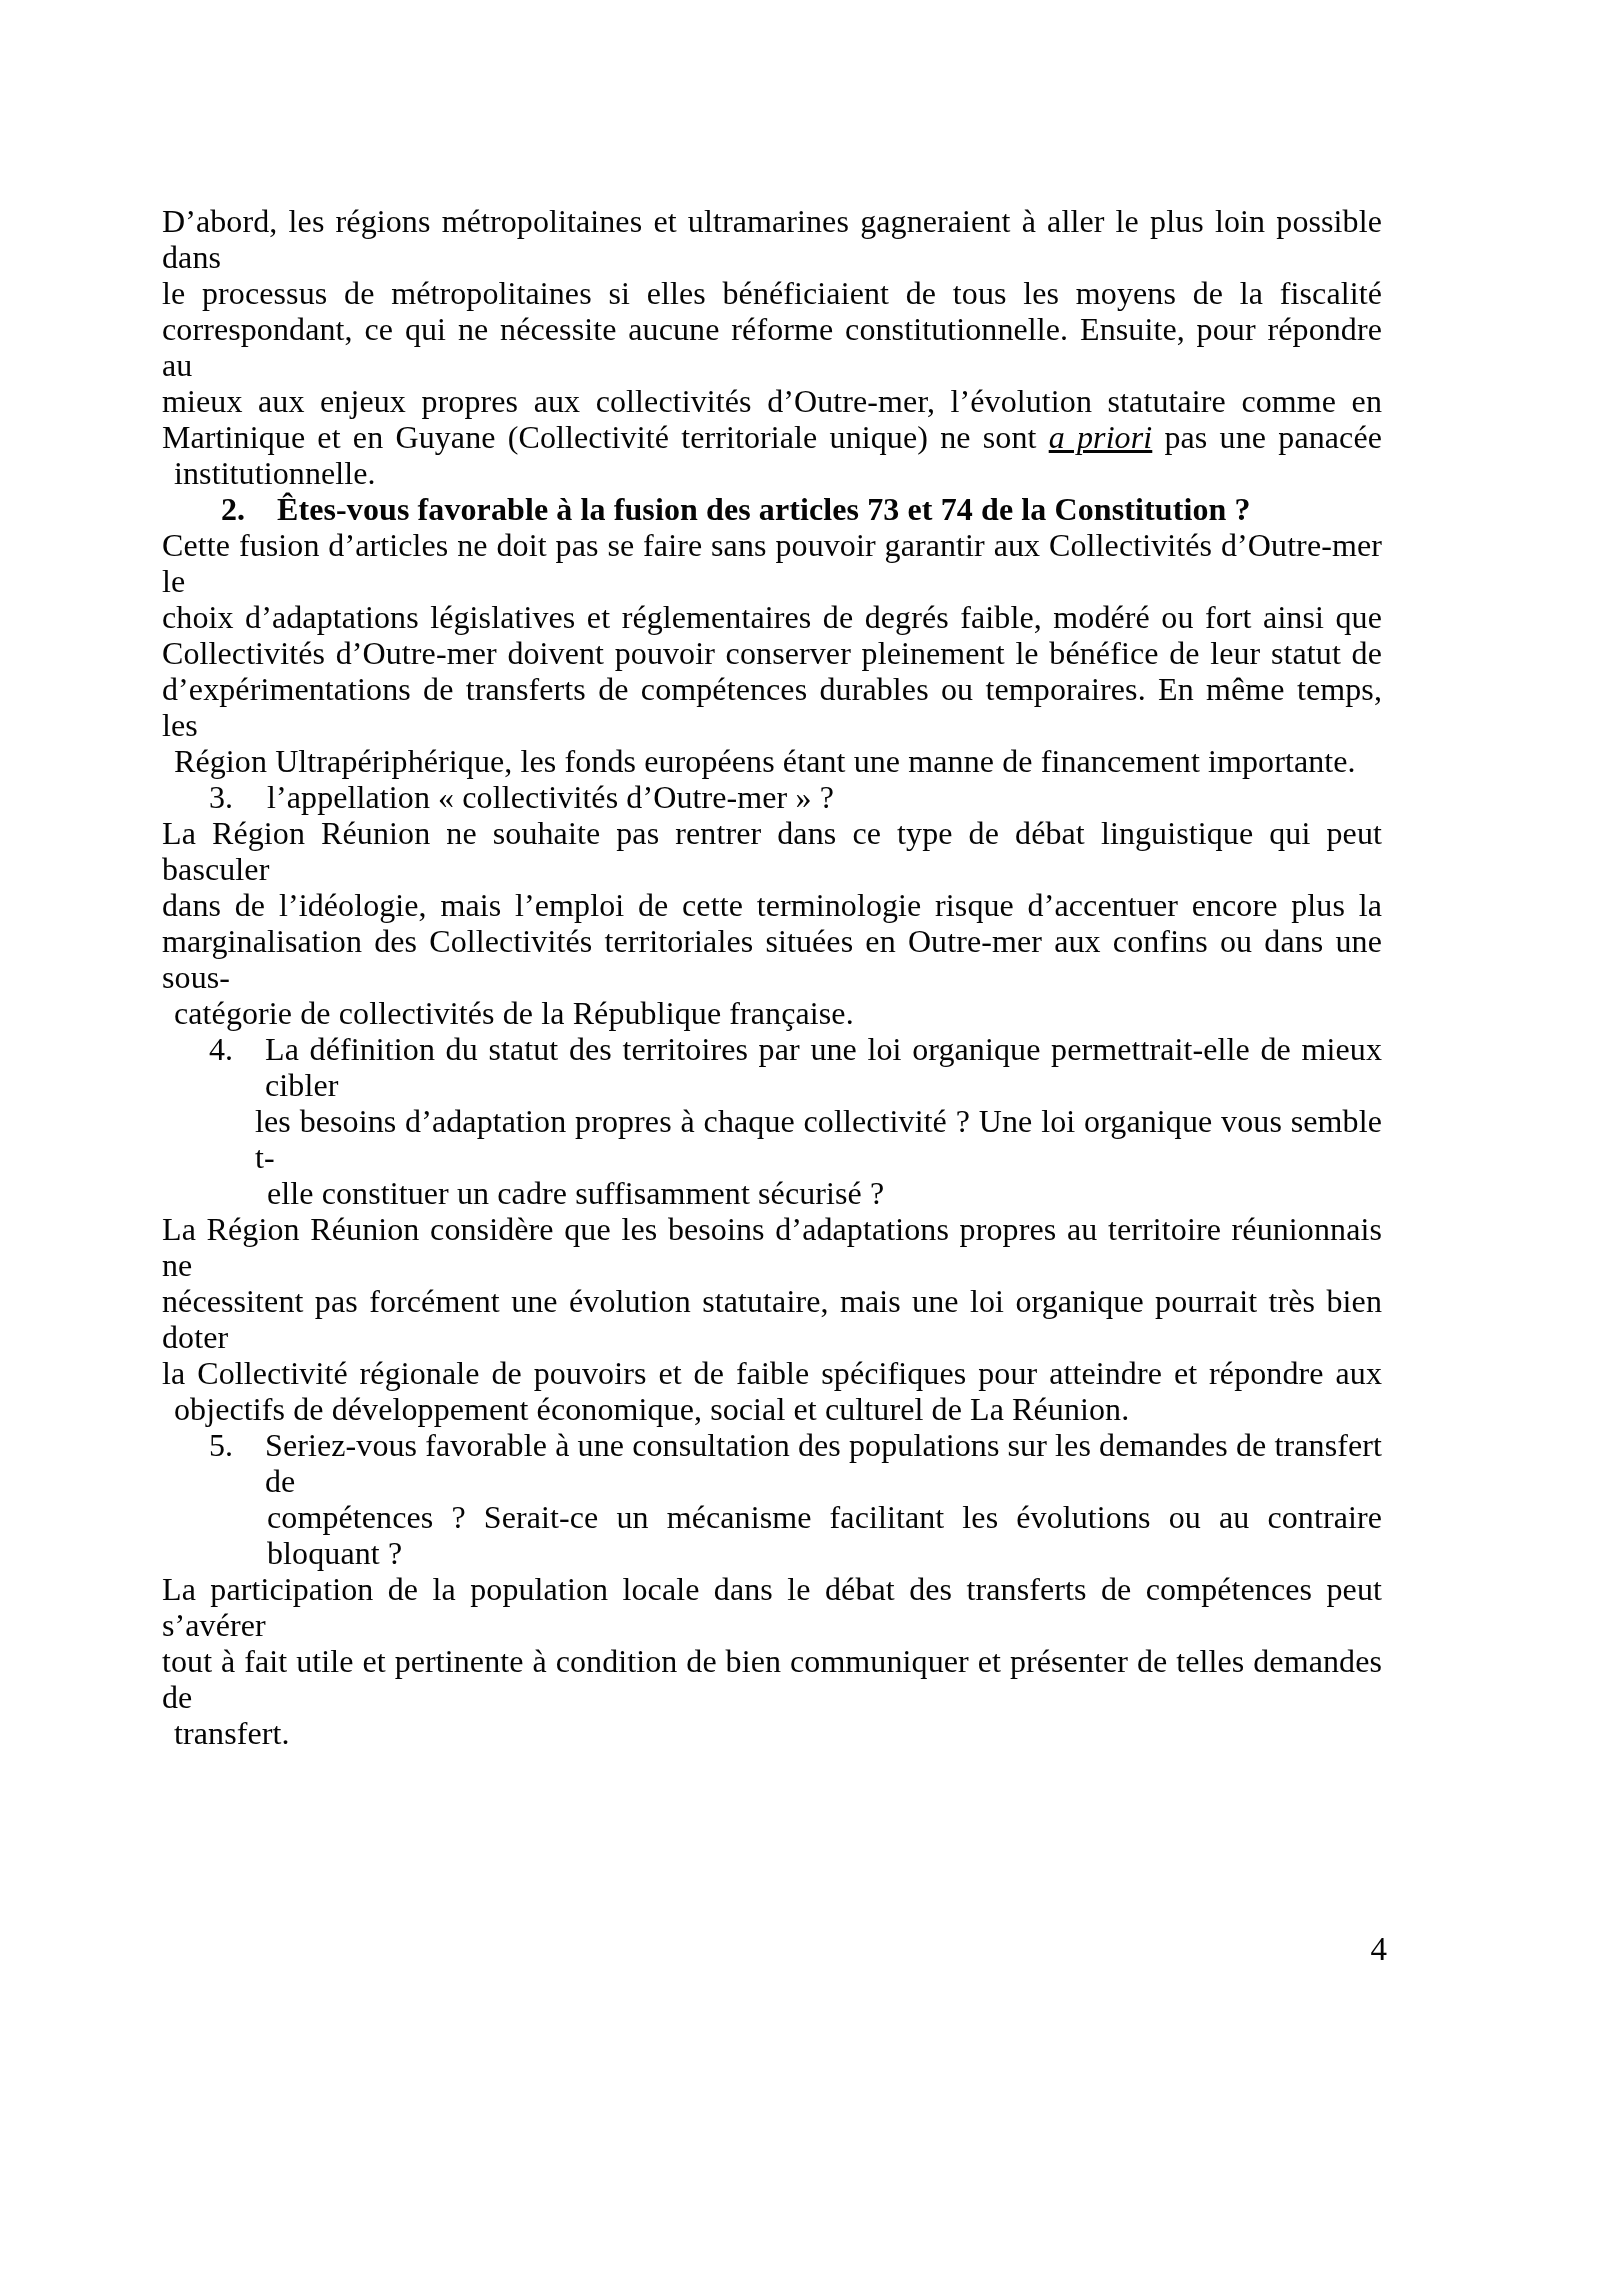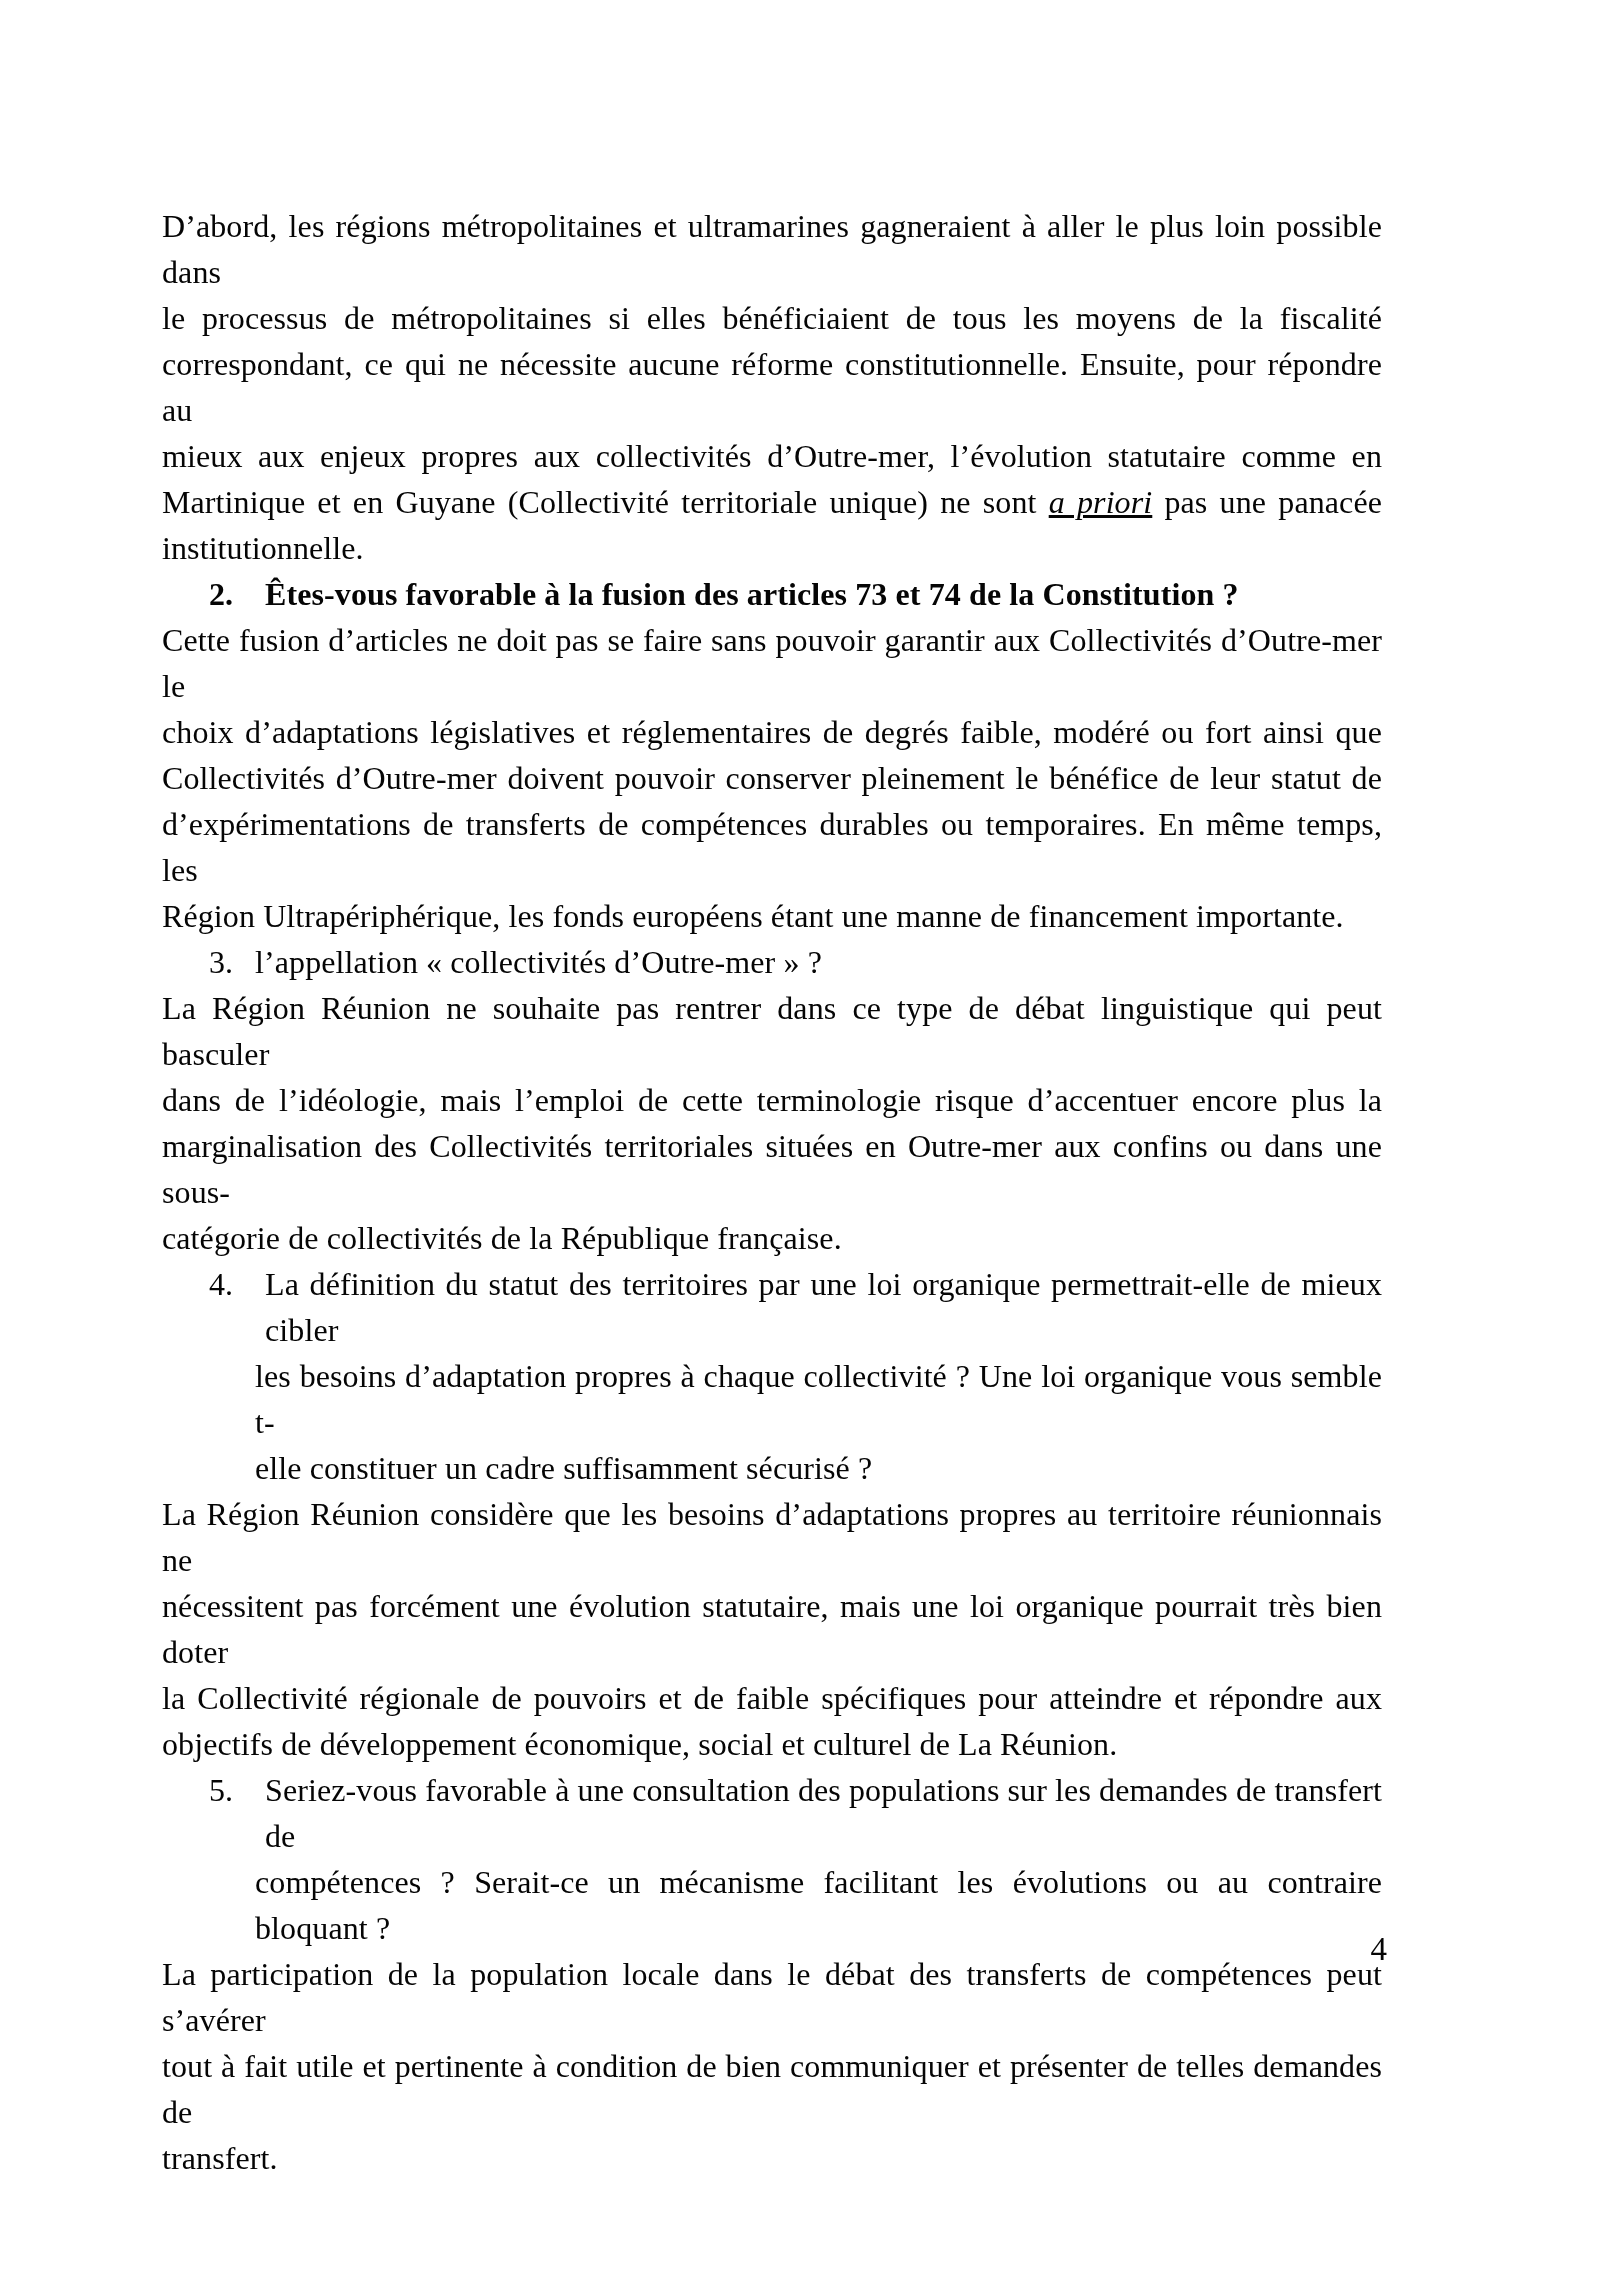--- a/index.html
+++ b/index.html
@@ -15,30 +15,31 @@
     font-family: "Liberation Serif", "DejaVu Serif", serif;
     color: #050505;
     overflow: hidden;
   }
   .content {
     position: absolute;
     left: 162px;
     top: 203px;
     width: 1220px;
     font-size: 32px;
-    line-height: 46px;
+    line-height: 36px;
     letter-spacing: 0.1px;
   }
   .line {
     text-align: justify;
     text-align-last: justify;
     white-space: normal;
   }
   .line.end {
     text-align-last: left;
+    margin-left: 12px;
   }
   .qline {
     position: relative;
     padding-left: 103px;
   }
   .qwrap {
     padding-left: 93px;
   }
   .qnum {
     position: absolute;

